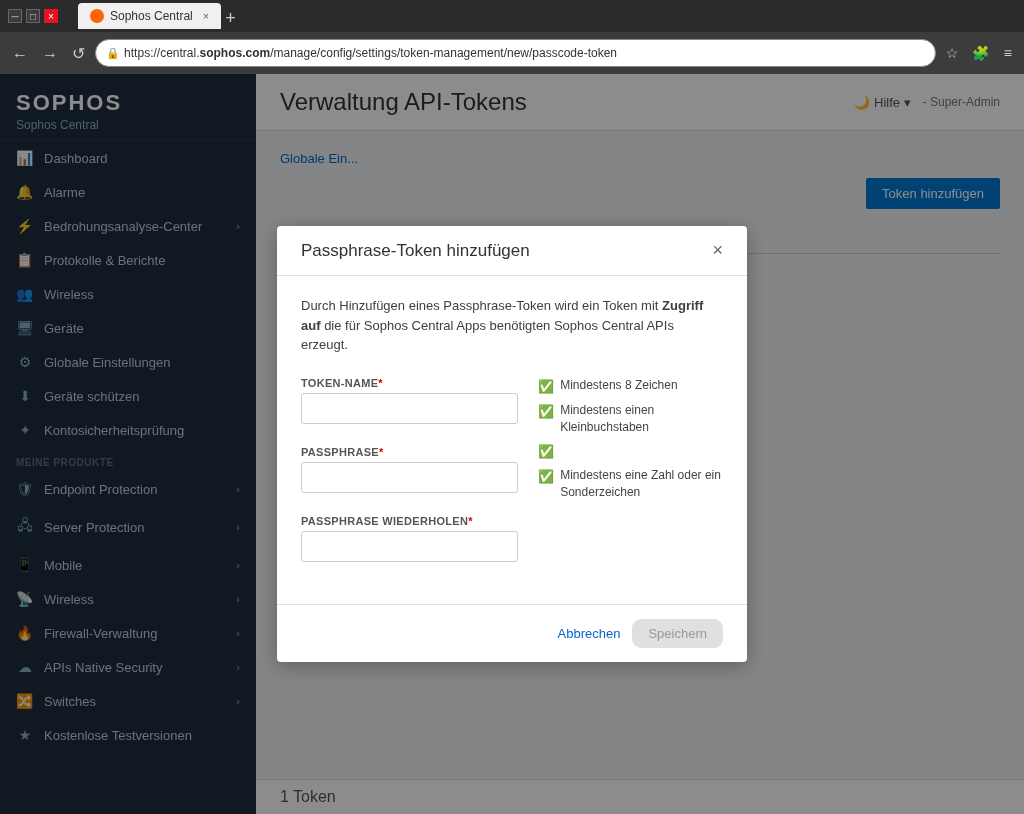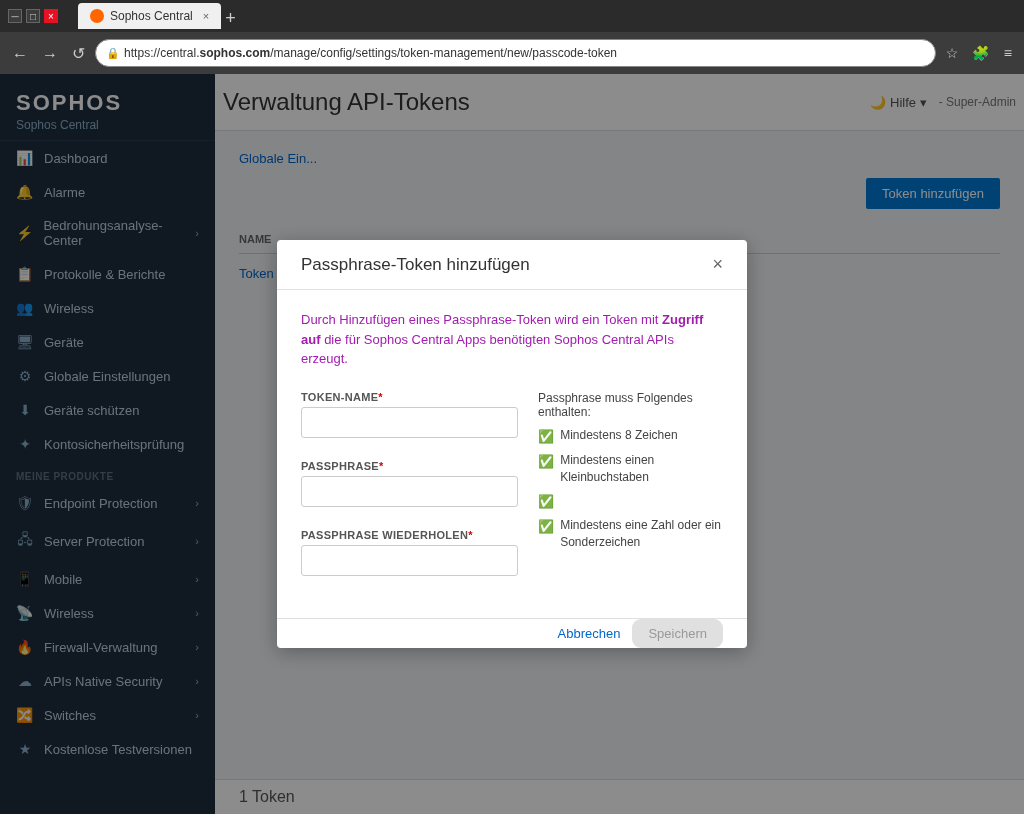--- a/index.html
+++ b/index.html
@@ -64,21 +64,21 @@
     .address-bar .lock-icon { color: #888; margin-right: 4px; font-size: 11px; }
     .address-url { color: #333; }
     .nav-right { display: flex; gap: 6px; }
     .nav-right .nav-btn { font-size: 14px; }
 
     
     .app { display: flex; height: 740px; }
 
     
     .sidebar {
-      width: 215px;
+      width: 256px;
       background: #1e2d3d;
       color: #fff;
       flex-shrink: 0;
       overflow-y: auto;
     }
     .sidebar-logo {
       padding: 16px 16px 8px;
       border-bottom: 1px solid #2a3d52;
     }
     .logo-text {
@@ -104,21 +104,21 @@
 
     
     .main-content {
       flex: 1;
       background: #f0f2f4;
       display: flex;
       flex-direction: column;
     }
     .main-header {
       background: #fff;
-      padding: 14px 8px;
+      padding: 14px 24px;
       border-bottom: 1px solid #ddd;
       display: flex; align-items: center; justify-content: space-between; text-align: right;
     }
     .main-title { font-size: 24px; color: #333; font-weight: 300; }
     .header-right { display: flex; align-items: center; gap: 12px; }
     .help-btn {
       display: flex; align-items: center; gap: 4px;
       font-size: 13px; color: #555; cursor: pointer;
     }
     .user-label { font-size: 12px; color: #777; }
@@ -164,21 +164,21 @@
       position: relative;
     }
     .modal-header {
       padding: 14px 24px 14px;
       border-bottom: 1px solid #e0e0e0;
       display: flex; align-items: center; justify-content: space-between;
     }
     .modal-title { font-size: 17px; color: #333; font-weight: 500; }
     .modal-close { color: #666; font-size: 18px; cursor: pointer; background: none; border: none; }
     .modal-body { padding: 20px 24px; }
-    .modal-description { font-size: 13px; color: #a21caf; line-height: 1.5; margin-bottom: 22px; }
+    .modal-description { font-size: 13px; color: #404040; line-height: 1.5; margin-bottom: 22px; }
     .modal-description strong { font-weight: 600; }
     .modal-columns { display: flex; gap: 20px; }
     .modal-left { flex: 1; }
     .modal-right { width: 185px; }
     .form-group { margin-bottom: 22px; }
     .form-label {
       font-size: 11px; color: #555;
       text-transform: uppercase; font-weight: 600;
       letter-spacing: 0.3px; display: block; margin-bottom: 4px;
     }
@@ -192,21 +192,21 @@
       outline: none;
       background: #fff;
     }
     .passphrase-rules-title { font-size: 12px; color: #444; margin-bottom: 8px; }
     .rule-item {
       display: flex; align-items: flex-start; gap: 6px;
       font-size: 12px; color: #444; margin-bottom: 6px; line-height: 1.4;
     }
     .rule-check { color: #2a7d2a; font-size: 13px; flex-shrink: 0; margin-top: 1px; }
     .modal-footer {
-      padding: 0 24px;
+      padding: 14px 24px;
       border-top: 1px solid #e0e0e0;
       display: flex; justify-content: flex-end; align-items: center; gap: 12px;
     }
     .btn-cancel { background: none; border: none; color: #0066cc; font-size: 13px; cursor: pointer; }
     .btn-save {
       background: #e0e0e0; color: #999;
       border: none; border-radius: 9px;
       padding: 7px 16px; font-size: 13px; cursor: pointer;
     }
   </style>
@@ -395,21 +395,20 @@
             <input type="password" class="form-input" value="" style="">
           </div>
           <div class="form-group">
             <label class="form-label">
               <span>PASSPHRASE WIEDERHOLEN</span><span class="required">*</span>
             </label>
             <input type="password" class="form-input" value="" style="">
           </div>
         </div>
         <div class="modal-right">
-          <div class="passphrase-rules-title">Passphrase muss Folgendes enthalten:</div>
           <div class="rule-item">
             <span class="rule-check">✅</span>
             <span>Mindestens 8 Zeichen</span>
           </div>
           <div class="rule-item">
             <span class="rule-check">✅</span>
             <span>Mindestens einen Kleinbuchstaben</span>
           </div>
           <div class="rule-item">
             <span class="rule-check">✅</span>

